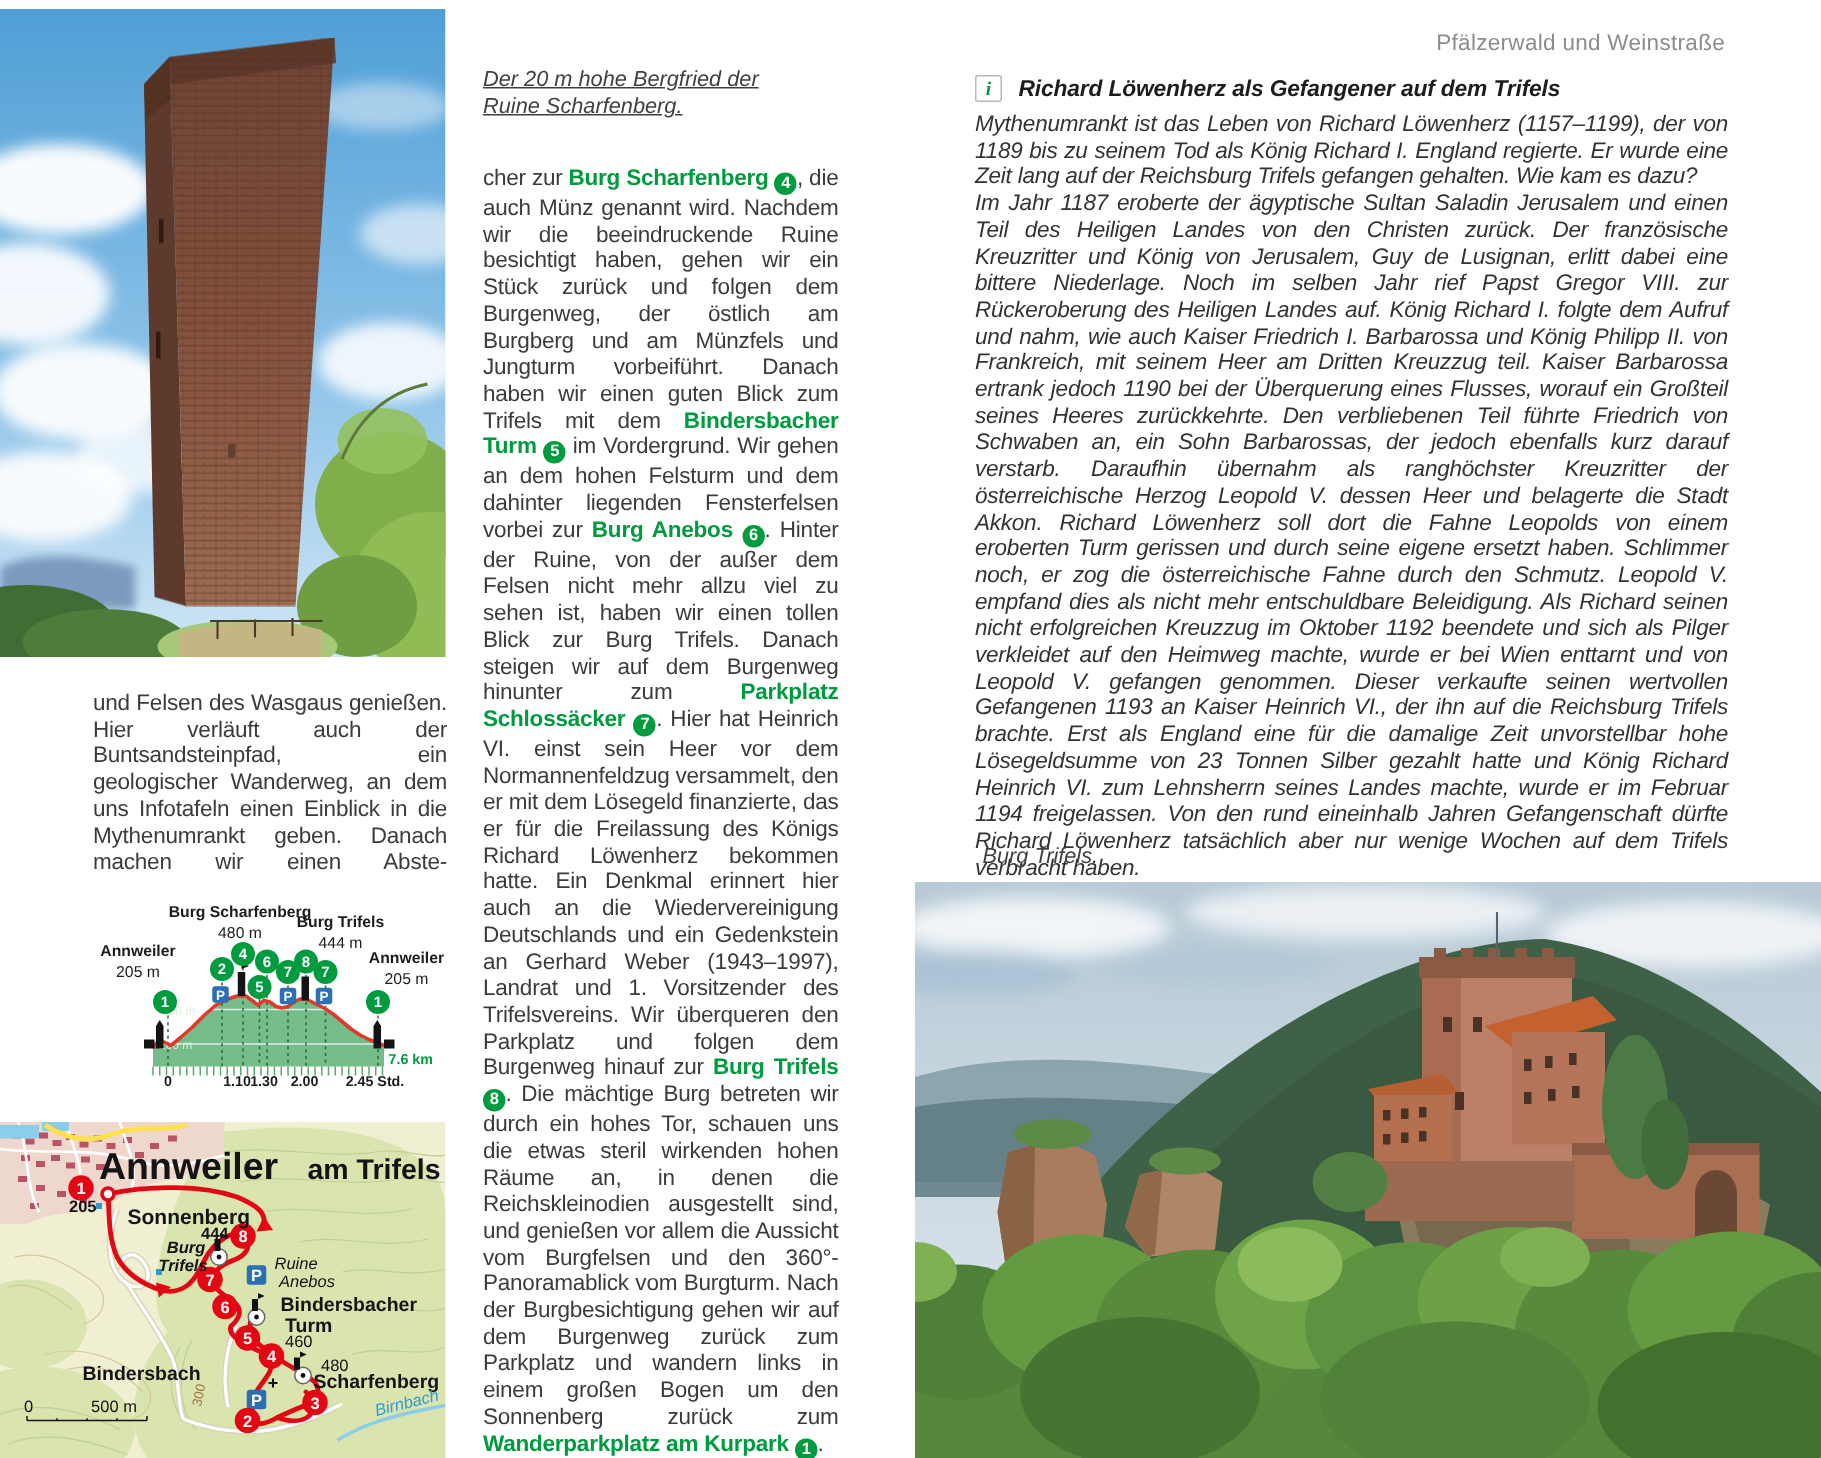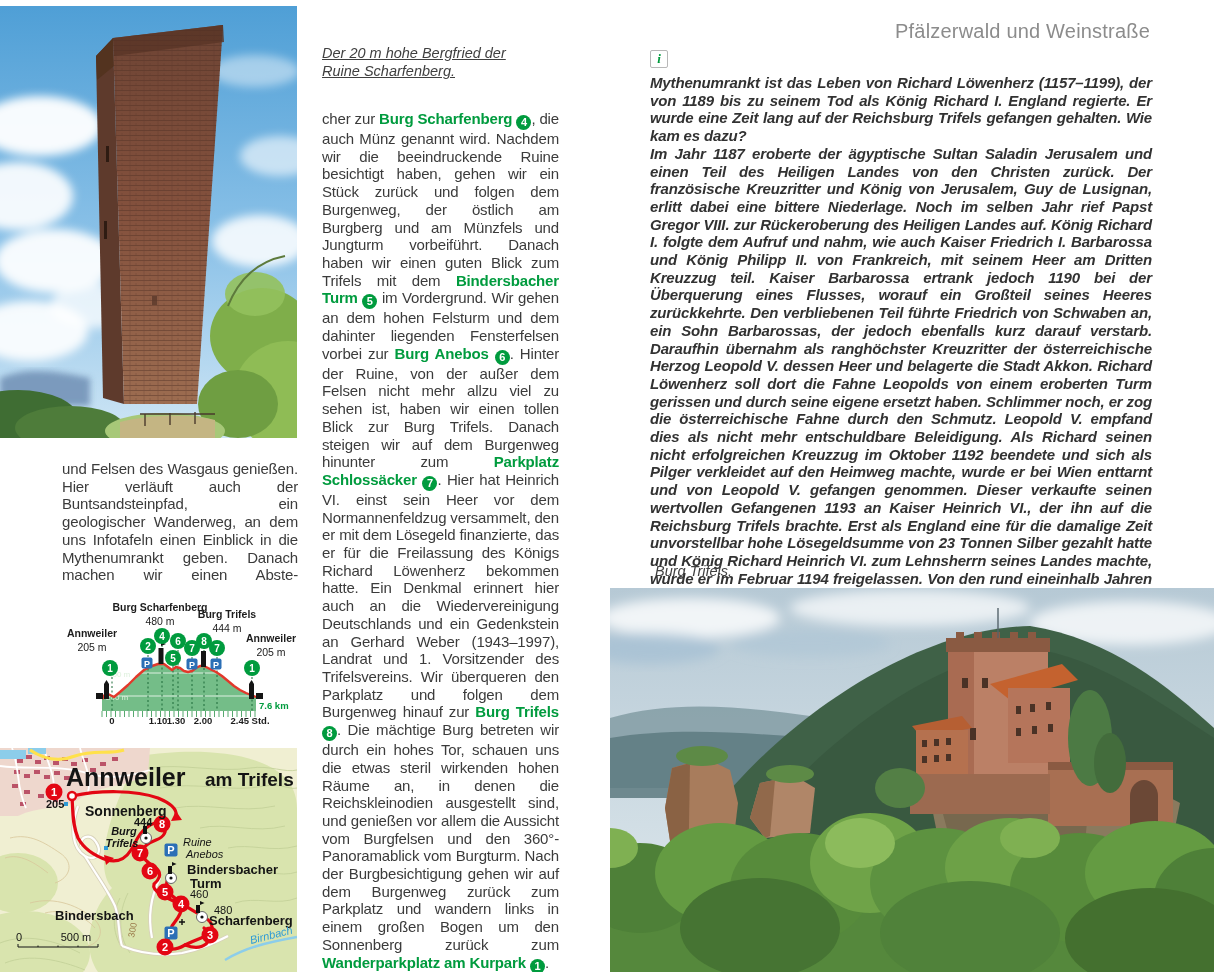--- a/index.html
+++ b/index.html
@@ -1,37 +1,37 @@
 <!DOCTYPE html>
 <html lang="de"><head>
 <meta charset="utf-8">
 <style>
   html,body{margin:0;padding:0;}
   body{width:1214px;height:972px;background:#ffffff;position:relative;overflow:hidden;
        font-family:"Liberation Sans",sans-serif;color:#3b3b3b;}
   .abs{position:absolute;}
   .jtext{text-align:justify;font-size:15px;line-height:17.7px;letter-spacing:-0.15px;hyphens:auto;-webkit-hyphens:auto;}
-  .header{top:20px;right:64px;font-size:20px;color:#8c8c8c;letter-spacing:0.2px;}
+  .header{top:20px;right:64px;font-size:15px;color:#8c8c8c;letter-spacing:0.2px;}
   .photo-left{left:0;top:6px;}
   .left-col{left:62px;top:460px;width:236px;text-align-last:justify;}
   .chart{left:40px;top:596px;}
   .map{left:0;top:748px;}
   .mid-caption{left:322px;top:44px;width:215px;font-size:14.5px;line-height:18px;font-style:italic;color:#3f3f3f;text-decoration:underline;}
   .mid-col{left:322px;top:110px;width:237px;}
   .glink{color:#009b3e;font-weight:bold;}
   .cnum{display:inline-block;width:15px;height:15px;border-radius:50%;background:#009b3e;color:#fff;
         font-weight:bold;font-size:11px;line-height:15px;text-align:center;vertical-align:-2px;font-style:normal;}
   .info-box{left:650px;top:50px;width:502px;}
   .info-title-row{display:flex;align-items:center;margin-bottom:6px;}
   .info-icon{display:inline-block;width:16px;height:16px;border:1px solid #b8b8b8;border-radius:2px;background:#fff;
         color:#009b3e;font-family:"Liberation Serif",serif;font-style:italic;font-weight:bold;font-size:13px;
         line-height:16px;text-align:center;margin-right:11px;flex:0 0 auto;}
   .info-title{font-weight:bold;font-style:italic;font-size:15.2px;color:#1d1d1d;letter-spacing:-0.1px;}
   .info-body{font-style:italic;color:#323232;}
-  .info-body p{margin:0;font-weight:bold;}
+  .info-body p{margin:0;}
   .right-caption{left:655px;top:563px;font-size:14.5px;font-style:italic;color:#3f3f3f;}
   .photo-right{left:610px;top:588px;}
   svg text{font-family:"Liberation Sans",sans-serif;}
   .t-bold{font-weight:bold;}
 </style>
 </head>
 <body>
 
 <div class="abs header">Pfälzerwald und Weinstraße</div>
 
@@ -338,20 +338,21 @@
   </g>
 </svg>
 
 <div class="abs mid-caption">Der 20 m hohe Bergfried der Ruine Scharfenberg.</div>
 
 <div class="abs jtext mid-col" lang="de">cher zur <span class="glink">Burg Scharfenberg</span> <span class="cnum">4</span>, die auch Münz genannt wird. Nachdem wir die beeindruckende Ruine besichtigt haben, gehen wir ein Stück zurück und folgen dem Burgenweg, der östlich am Burgberg und am Münzfels und Jungturm vorbeiführt. Danach haben wir einen guten Blick zum Trifels mit dem <span class="glink">Bindersbacher Turm</span> <span class="cnum">5</span> im Vordergrund. Wir gehen an dem hohen Felsturm und dem dahinter liegenden Fensterfelsen vorbei zur <span class="glink">Burg Anebos</span> <span class="cnum">6</span>. Hinter der Ruine, von der außer dem Felsen nicht mehr allzu viel zu sehen ist, haben wir einen tollen Blick zur Burg Trifels. Danach steigen wir auf dem Burgenweg hinunter zum <span class="glink">Parkplatz Schlossäcker</span> <span class="cnum">7</span>. Hier hat Heinrich VI. einst sein Heer vor dem Normannenfeldzug versammelt, den er mit dem Lösegeld finanzierte, das er für die Freilassung des Königs Richard Löwenherz bekommen hatte. Ein Denkmal erinnert hier auch an die Wiedervereinigung Deutschlands und ein Gedenkstein an Gerhard Weber (1943–1997), Landrat und 1. Vorsitzender des Trifelsvereins. Wir überqueren den Parkplatz und folgen dem Burgenweg hinauf zur <span class="glink">Burg Trifels</span> <span class="cnum">8</span>. Die mächtige Burg betreten wir durch ein hohes Tor, schauen uns die etwas steril wirkenden hohen Räume an, in denen die Reichskleinodien ausgestellt sind, und genießen vor allem die Aussicht vom Burgfelsen und den 360°-Panoramablick vom Burgturm. Nach der Burgbesichtigung gehen wir auf dem Burgenweg zurück zum Parkplatz und wandern links in einem großen Bogen um den Sonnenberg zurück zum <span class="glink">Wanderparkplatz am Kurpark</span> <span class="cnum">1</span>.</div>
 
 <div class="abs info-box">
   <div class="info-title-row">
     <span class="info-icon">i</span>
+    <span class="info-title">Richard Löwenherz als Gefangener auf dem Trifels</span>
   </div>
   <div class="info-body jtext" lang="de">
     <p>Mythenumrankt ist das Leben von Richard Löwenherz (1157–1199), der von 1189 bis zu seinem Tod als König Richard I. England regierte. Er wurde eine Zeit lang auf der Reichsburg Trifels gefangen gehalten. Wie kam es dazu?</p>
     <p>Im Jahr 1187 eroberte der ägyptische Sultan Saladin Jerusalem und einen Teil des Heiligen Landes von den Christen zurück. Der französische Kreuzritter und König von Jerusalem, Guy de Lusignan, erlitt dabei eine bittere Niederlage. Noch im selben Jahr rief Papst Gregor VIII. zur Rückeroberung des Heiligen Landes auf. König Richard I. folgte dem Aufruf und nahm, wie auch Kaiser Friedrich I. Barbarossa und König Philipp II. von Frankreich, mit seinem Heer am Dritten Kreuzzug teil. Kaiser Barbarossa ertrank jedoch 1190 bei der Überquerung eines Flusses, worauf ein Großteil seines Heeres zurückkehrte. Den verbliebenen Teil führte Friedrich von Schwaben an, ein Sohn Barbarossas, der jedoch ebenfalls kurz darauf verstarb. Daraufhin übernahm als ranghöchster Kreuzritter der österreichische Herzog Leopold V. dessen Heer und belagerte die Stadt Akkon. Richard Löwenherz soll dort die Fahne Leopolds von einem eroberten Turm gerissen und durch seine eigene ersetzt haben. Schlimmer noch, er zog die österreichische Fahne durch den Schmutz. Leopold V. empfand dies als nicht mehr entschuldbare Beleidigung. Als Richard seinen nicht erfolgreichen Kreuzzug im Oktober 1192 beendete und sich als Pilger verkleidet auf den Heimweg machte, wurde er bei Wien enttarnt und von Leopold V. gefangen genommen. Dieser verkaufte seinen wertvollen Gefangenen 1193 an Kaiser Heinrich VI., der ihn auf die Reichsburg Trifels brachte. Erst als England eine für die damalige Zeit unvorstellbar hohe Lösegeldsumme von 23 Tonnen Silber gezahlt hatte und König Richard Heinrich VI. zum Lehnsherrn seines Landes machte, wurde er im Februar 1194 freigelassen. Von den rund eineinhalb Jahren Gefangenschaft dürfte Richard Löwenherz tatsächlich aber nur wenige Wochen auf dem Trifels verbracht haben.</p>
   </div>
 </div>
 
 <div class="abs right-caption">Burg Trifels.</div>
 
 <svg class="abs photo-right" width="604" height="384" viewBox="0 0 604 384">

